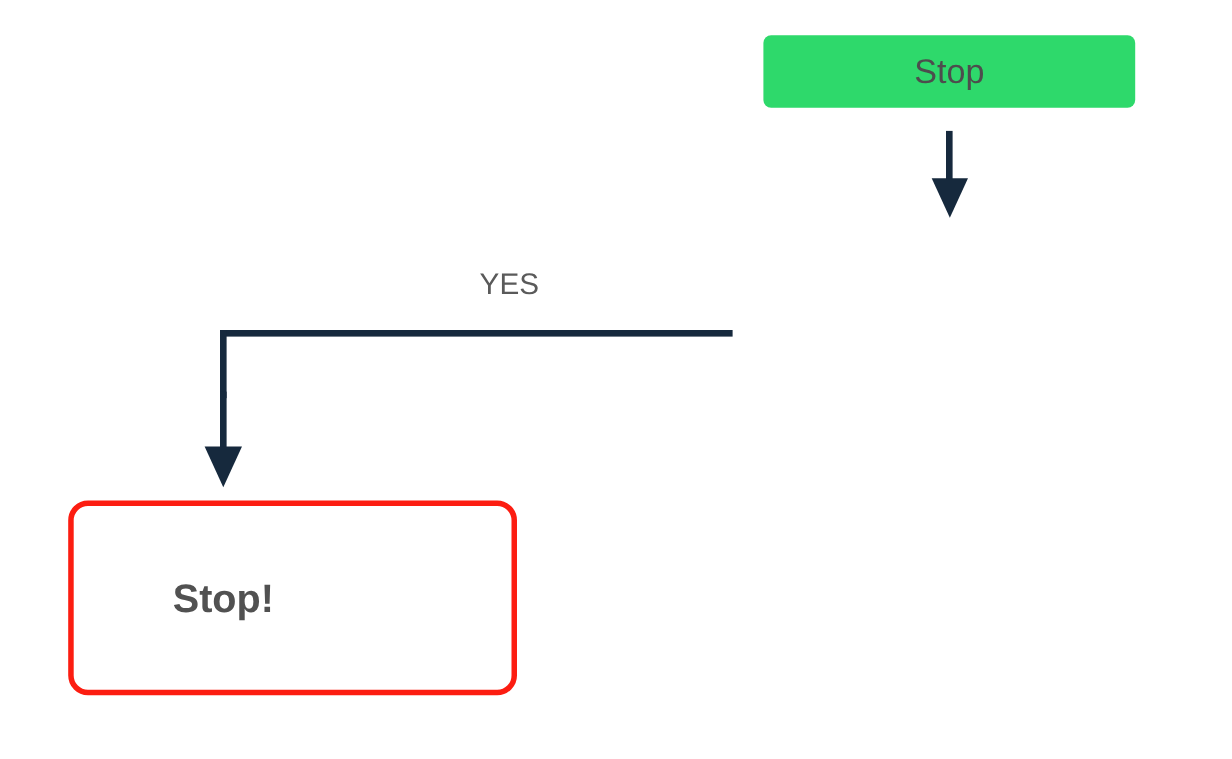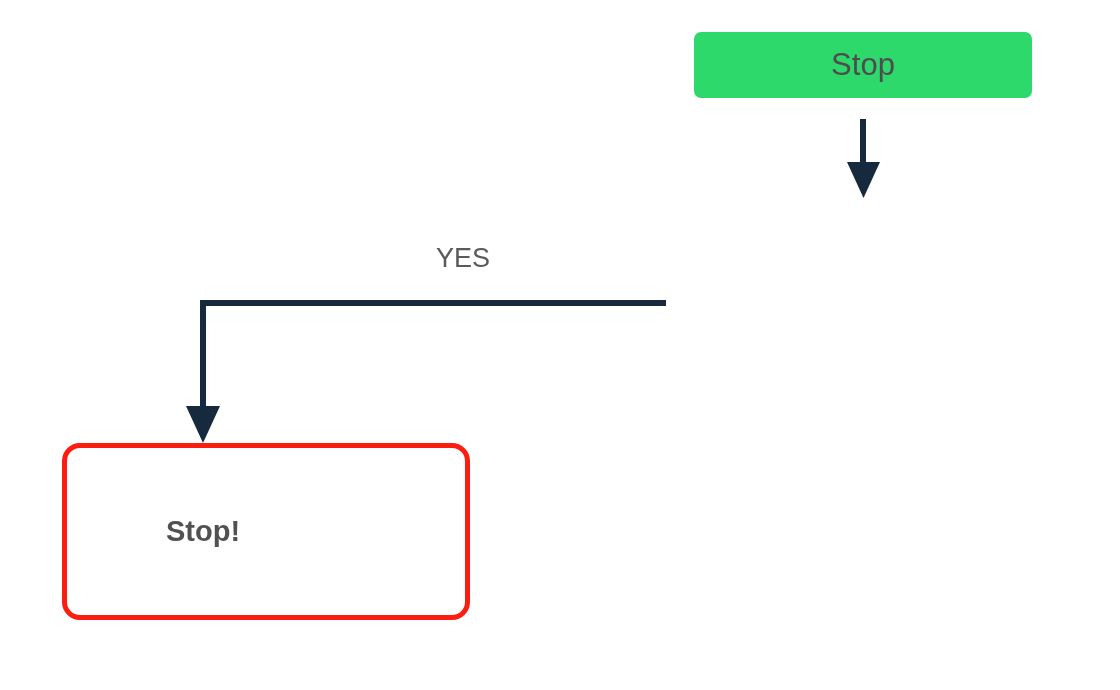--- a/index.html
+++ b/index.html
@@ -49,28 +49,28 @@
     width: 379px;
     height: 166px;
     background: #16293d;
     border-radius: 14px;
     color: #ffffff;
     font-size: 31px;
     font-weight: 400;
   }
   .node-stop {
     left: 62px;
-    top: 443px;
+    top: 455px;
     width: 408px;
     height: 177px;
     background: #ffffff;
     border: 5px solid #fc1d11;
     border-radius: 18px;
     color: #515151;
-    font-size: 29px;
+    font-size: 36px;
     font-weight: 700;
   }
   .node-stop .node-stop-label {
     position: relative;
     left: -63px;
   }
   .edge-label {
     position: absolute;
     color: #5a5a5a;
     font-size: 27px;

